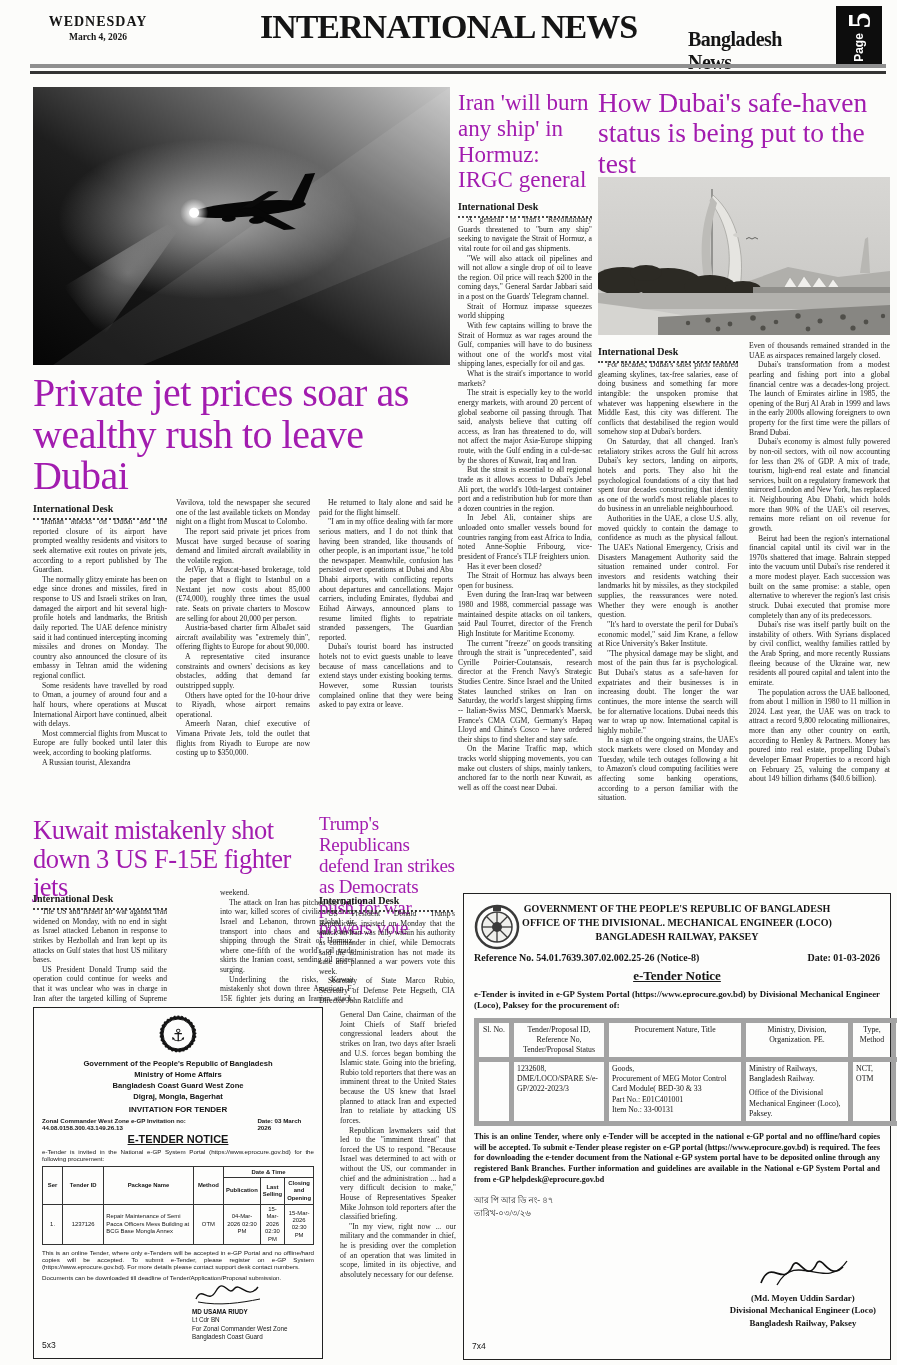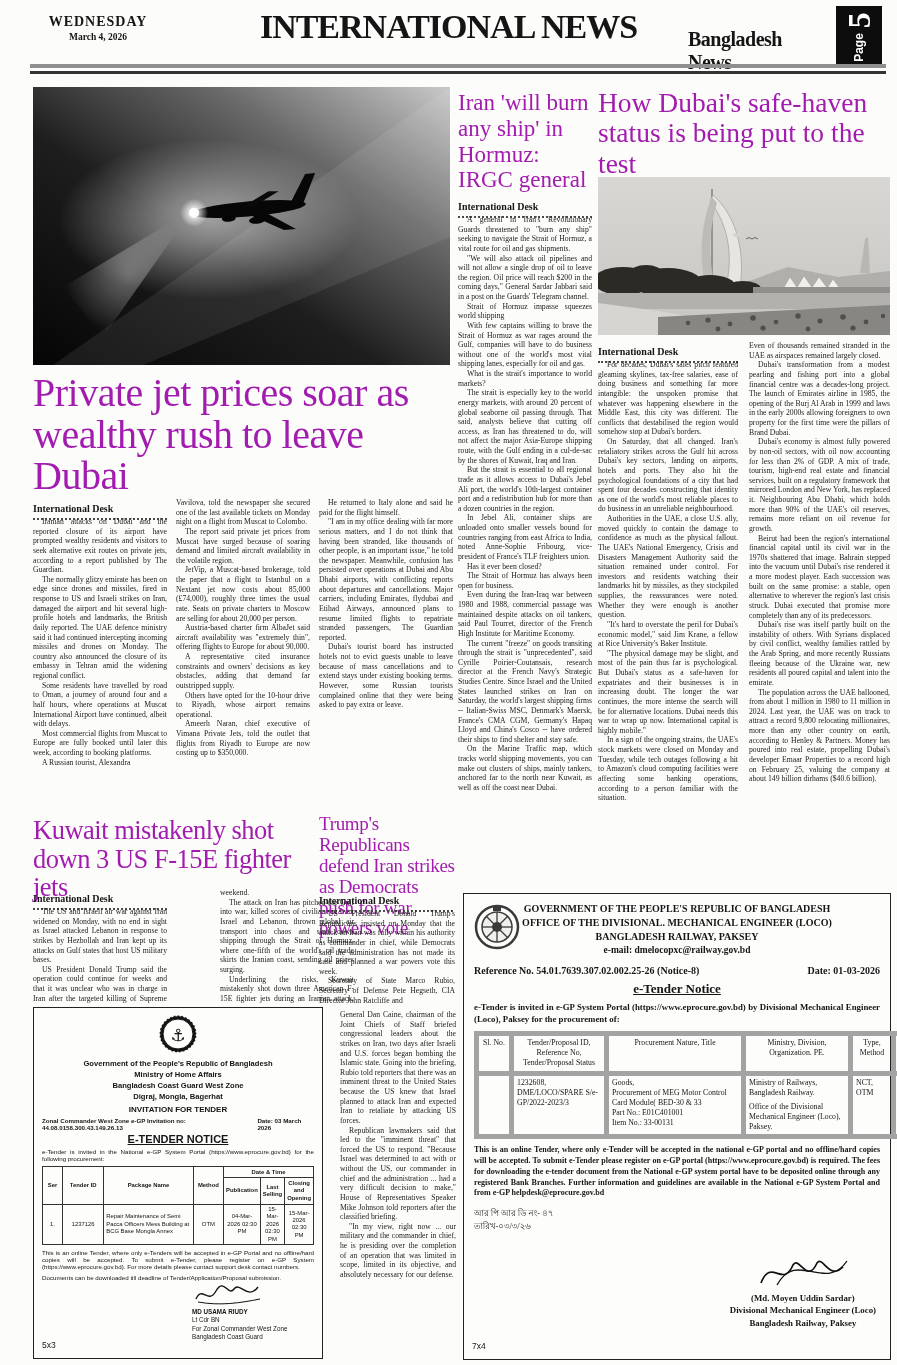--- a/index.html
+++ b/index.html
@@ -343,21 +343,20 @@
             <line x1="12.5" y1="12.5" x2="33.5" y2="33.5"></line>
               <line x1="33.5" y1="12.5" x2="12.5" y2="33.5"></line>
           </g>
           <circle cx="23" cy="23" r="5" fill="#3a3a3a"></circle>
           <rect x="19" y="2" width="8" height="5" fill="#3a3a3a"></rect>
         </svg>
       </span>
       <div class="rw-gov">GOVERNMENT OF THE PEOPLE'S REPUBLIC OF BANGLADESH</div>
       <div class="rw-gov">OFFICE OF THE DIVISIONAL. MECHANICAL ENGINEER (LOCO)</div>
       <div class="rw-gov">BANGLADESH RAILWAY, PAKSEY</div>
-      <div class="rw-email">e-mail: dmelocopxc@railway.gov.bd</div>
     </div>
     <div class="rw-refrow">
       <span>Reference No. 54.01.7639.307.02.002.25-26 (Notice-8)</span>
       <span>Date: 01-03-2026</span>
     </div>
     <div class="rw-notice">e-Tender Notice</div>
     <div class="rw-intro">e-Tender is invited in e-GP System Portal (https://www.eprocure.gov.bd) by Divisional Mechanical Engineer (Loco),  Paksey for the procurement of:</div>
     <table>
       <tbody>
           <tr>

